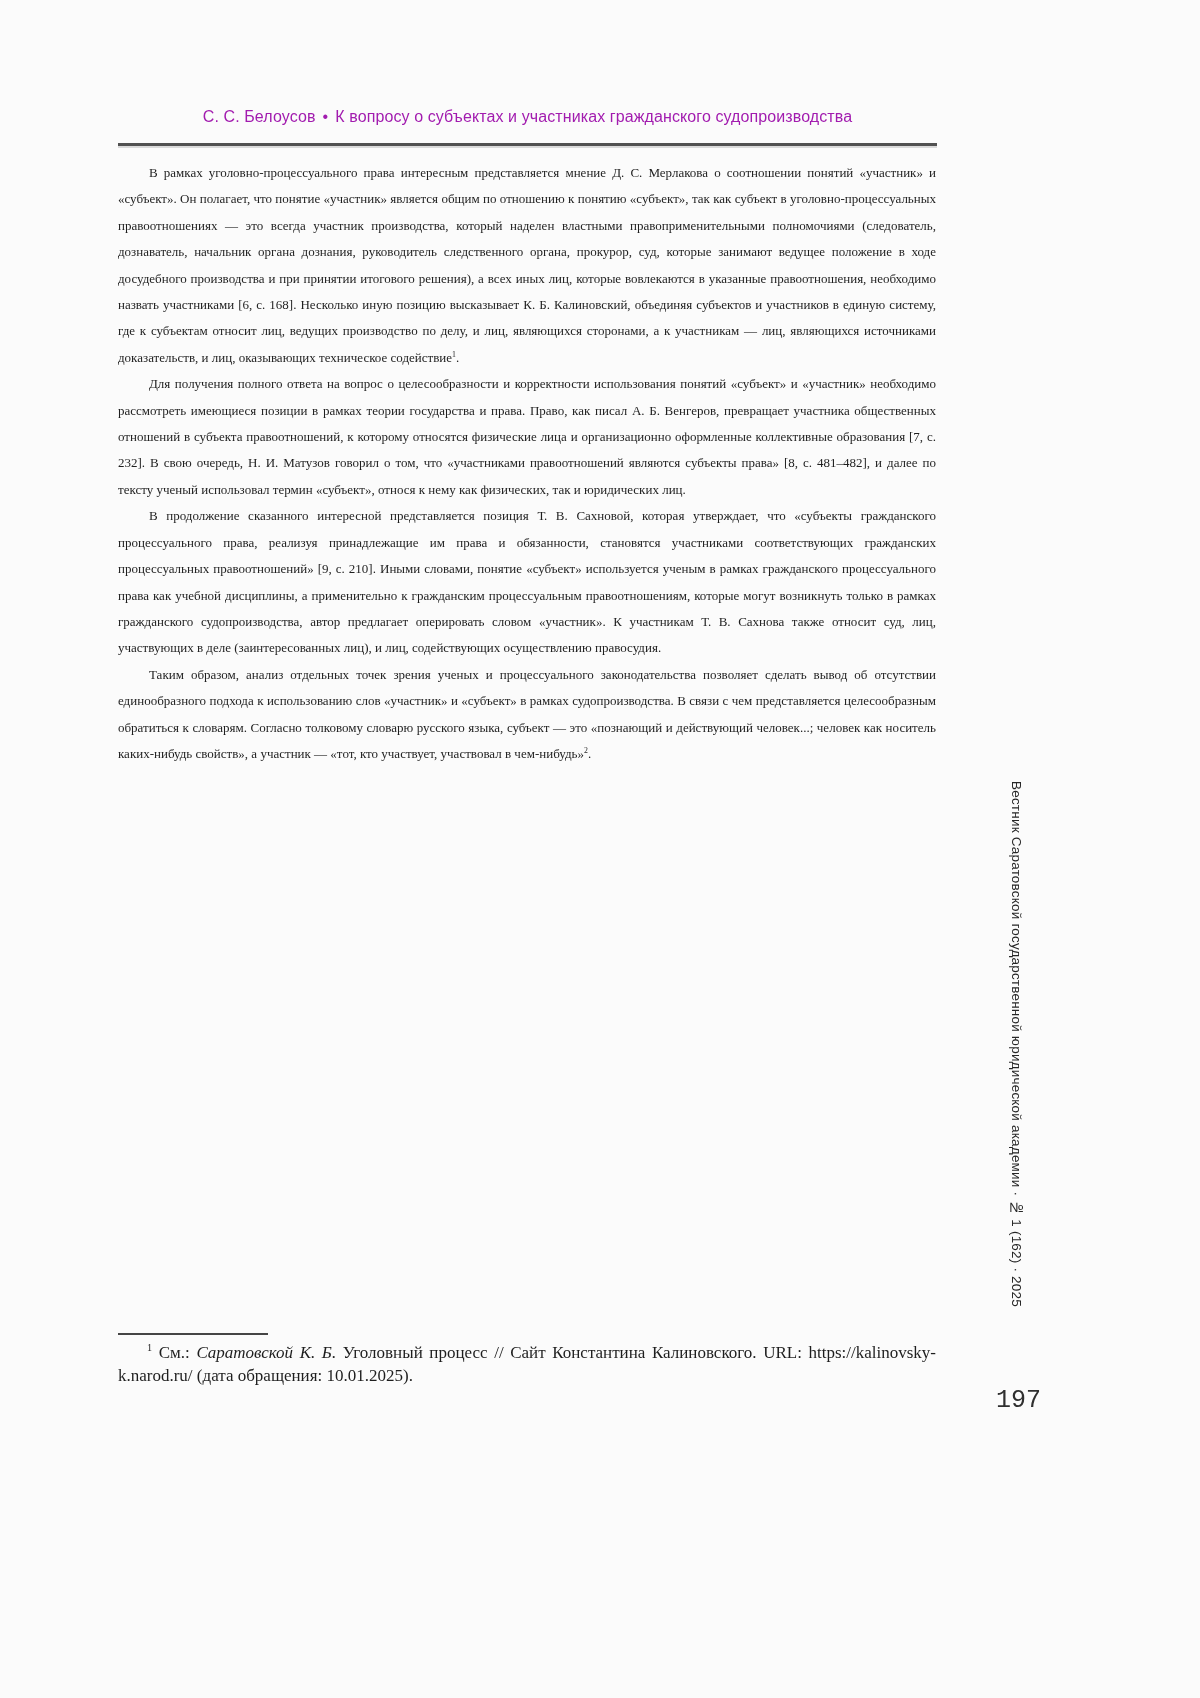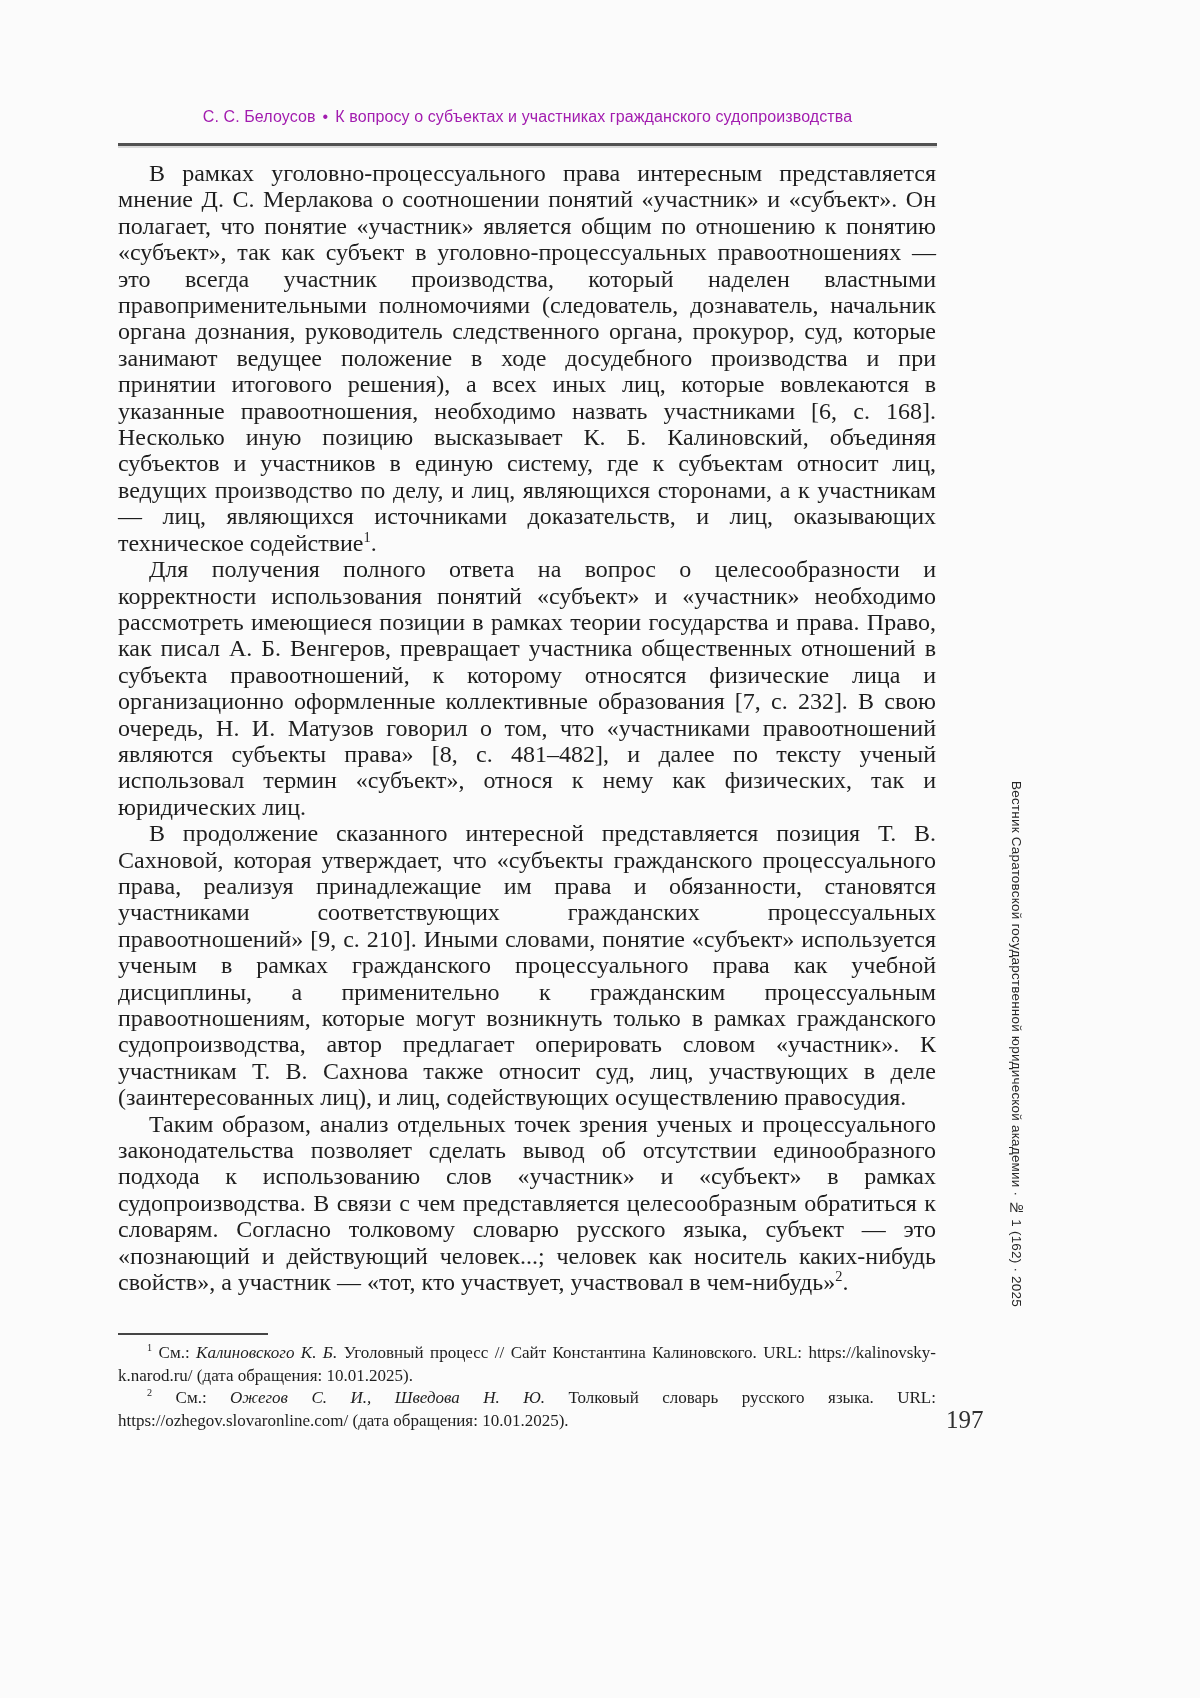--- a/index.html
+++ b/index.html
@@ -18,40 +18,40 @@
     font-size: 16px; color: #a21caf; letter-spacing: 0.1px;
   }
   .running-header .sep { padding: 0 7px; }
   .header-rule {
     position: absolute; left: 118px; top: 143px; width: 819px; height: 3px;
     background: #515151;
     box-shadow: 0 2px 0 rgba(120,120,120,0.25);
   }
   .article {
     position: absolute; left: 118px; top: 160px; width: 818px;
-    font-size: 24px; line-height: 26.4px;
+    font-size: 13px; line-height: 26.4px;
     text-align: justify;
   }
   .para { margin: 0; text-indent: 31px; }
   .run-sup { vertical-align: super; font-size: 0.6em; line-height: 0; }
   .run-italic { font-style: italic; }
   .fn-rule {
     position: absolute; left: 118px; top: 1333px; width: 150px; height: 2px;
     background: #454545;
   }
   .footnotes {
     position: absolute; left: 118px; top: 1342px; width: 818px;
     font-size: 17px; line-height: 22.6px;
     text-align: justify;
   }
   .footnote { margin: 0; text-indent: 29px; }
   .page-number {
-    position: absolute; left: 946px; top: 1386px;
-    font-family: Liberation Serif, serif;
-    font-size: 25px; color: #2f2f2f; margin-top: 20px;
+    position: absolute; left: 996px; top: 1386px;
+    font-family: Liberation Mono, monospace;
+    font-size: 25px; color: #2f2f2f;
   }
   .sidebar-caption {
     position: absolute; left: 1009px; top: 781px; height: 580px;
     writing-mode: vertical-rl;
     font-family: "Liberation Sans", sans-serif;
     font-size: 13.5px; color: #262626;
     letter-spacing: 0.2px;
     white-space: nowrap;
   }
 </style>
@@ -67,19 +67,18 @@
 <div class="article">
     <p class="para"><span>В рамках уголовно-процессуального права интересным представляется мнение Д. С. Мерлакова о соотношении понятий «участник» и «субъект». Он полагает, что понятие «участник» является общим по отношению к понятию «субъект», так как субъект в уголовно-процессуальных правоотношениях — это всегда участник производства, который наделен властными правоприменительными полномочиями (следователь, дознаватель, начальник органа дознания, руководитель следственного органа, прокурор, суд, которые занимают ведущее положение в ходе досудебного производства и при принятии итогового решения), а всех иных лиц, которые вовлекаются в указанные правоотношения, необходимо назвать участниками [6, с. 168]. Несколько иную позицию высказывает К. Б. Калиновский, объединяя субъектов и участников в единую систему, где к субъектам относит лиц, ведущих производство по делу, и лиц, являющихся сторонами, а к участникам — лиц, являющихся источниками доказательств, и лиц, оказывающих техническое содействие</span><span class="run-sup">1</span><span>.</span></p>
     <p class="para"><span>Для получения полного ответа на вопрос о целесообразности и корректности использования понятий «субъект» и «участник» необходимо рассмотреть имеющиеся позиции в рамках теории государства и права. Право, как писал А. Б. Венгеров, превращает участника общественных отношений в субъекта правоотношений, к которому относятся физические лица и организационно оформленные коллективные образования [7, с. 232]. В свою очередь, Н. И. Матузов говорил о том, что «участниками правоотношений являются субъекты права» [8, с. 481–482], и далее по тексту ученый использовал термин «субъект», относя к нему как физических, так и юридических лиц.</span></p>
     <p class="para"><span>В продолжение сказанного интересной представляется позиция Т. В. Сахновой, которая утверждает, что «субъекты гражданского процессуального права, реализуя принадлежащие им права и обязанности, становятся участниками соответствующих гражданских процессуальных правоотношений» [9, с. 210]. Иными словами, понятие «субъект» используется ученым в рамках гражданского процессуального права как учебной дисциплины, а применительно к гражданским процессуальным правоотношениям, которые могут возникнуть только в рамках гражданского судопроизводства, автор предлагает оперировать словом «участник». К участникам Т. В. Сахнова также относит суд, лиц, участвующих в деле (заинтересованных лиц), и лиц, содействующих осуществлению правосудия.</span></p>
     <p class="para"><span>Таким образом, анализ отдельных точек зрения ученых и процессуального законодательства позволяет сделать вывод об отсутствии единообразного подхода к использованию слов «участник» и «субъект» в рамках судопроизводства. В связи с чем представляется целесообразным обратиться к словарям. Согласно толковому словарю русского языка, субъект — это «познающий и действующий человек...; человек как носитель каких-нибудь свойств», а участник — «тот, кто участвует, участвовал в чем-нибудь»</span><span class="run-sup">2</span><span>.</span></p>
   </div>
 
 <div class="fn-rule"></div>
 
 <div class="footnotes">
-    <p class="footnote"><span class="run-sup">1</span><span>  См.: </span><span class="run-italic">Калиновского К. Б.</span><span> Уголовный процесс // Сайт Константина Калиновского. URL: https://kalinovsky-k.narod.ru/ (дата обращения: 10.01.2025).</span></p>
-    <p class="footnote"><span class="run-sup">2</span><span>  См.: </span><span class="run-italic">Ожегов С. И., Шведова Н. Ю.</span><span> Толковый словарь русского языка. URL: https://ozhegov.slovaronline.com/ (дата обращения: 10.01.2025).</span></p>
+    <p class="footnote"><span class="run-sup">1</span><span>  См.: </span><span class="run-italic">Саратовской К. Б.</span><span> Уголовный процесс // Сайт Константина Калиновского. URL: https://kalinovsky-k.narod.ru/ (дата обращения: 10.01.2025).</span></p>
   </div>
 
 <div class="page-number">197</div>
 
 <div class="sidebar-caption">Вестник Саратовской государственной юридической академии · № 1 (162) · 2025</div>
 
 </body></html>

